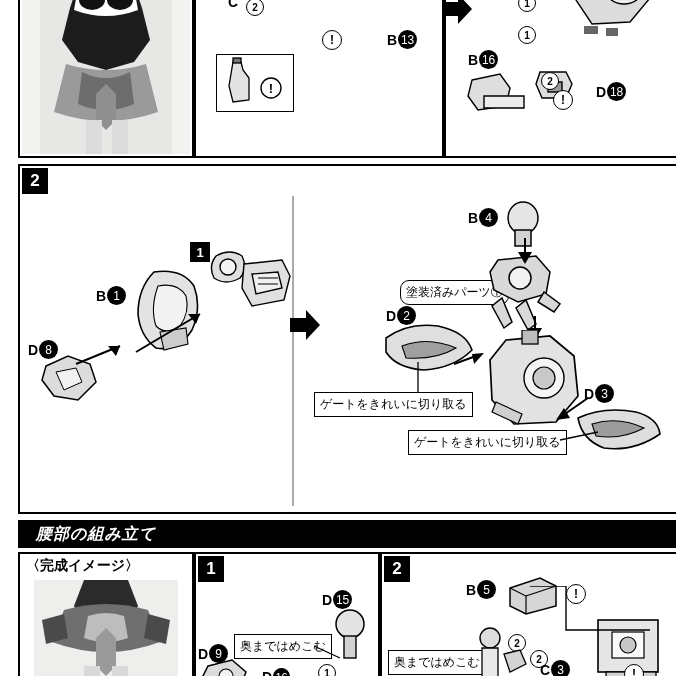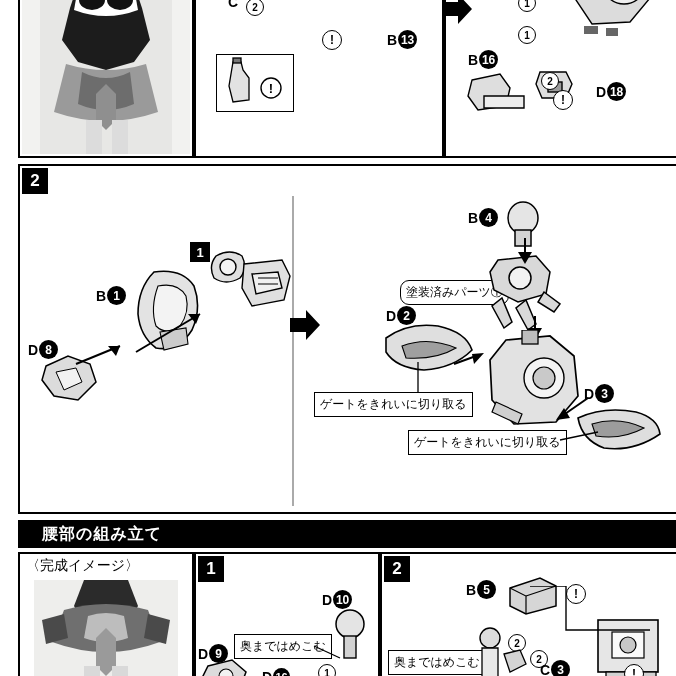--- a/index.html
+++ b/index.html
@@ -25,34 +25,34 @@
     display:flex;align-items:center;justify-content:center;
     box-sizing:border-box;
   }
 
   
   .sectionbar{
     position:absolute;background:#000;color:#fff;
     display:flex;align-items:center;
     font-weight:bold;box-sizing:border-box;
   }
-  .sectionbar span{padding-left:24px;letter-spacing:1px;}
+  .sectionbar span{padding-left:18px;letter-spacing:1px;font-style:italic;}
 
   
   .partlabel{
     position:absolute;
     font-weight:bold;
     white-space:nowrap;
     display:flex;align-items:center;gap:1px;
   }
   .partlabel .letter{font-size:14px;}
   .circnum{
     display:inline-flex;align-items:center;justify-content:center;
     background:#000;color:#fff;border-radius:50%;
-    font-weight:bold;
+    font-weight:normal;
   }
   .circnum.md{width:17px;height:17px;font-size:11px;}
   .circnum.lg{width:19px;height:19px;font-size:12px;}
 
   
   .excl{
     position:absolute;
     width:18px;height:18px;border:1.6px solid #000;border-radius:50%;
     display:flex;align-items:center;justify-content:center;
     font-weight:bold;font-size:12px;background:#fff;
@@ -75,21 +75,21 @@
   }
   .callout.rounded{border-radius:9px;}
 
   
   .bigarrow{position:absolute;}
 
   
   .art{position:absolute;overflow:hidden;}
   .art svg{display:block;}
 
-  .cap{position:absolute;font-size:14px;font-weight:normal;white-space:nowrap;}
+  .cap{position:absolute;font-size:14px;font-weight:bold;white-space:nowrap;}
 </style>
 </head>
 <body>
 
 <div class="page">
 
   <div class="box" style="left:18px;top:-60px;width:176px;height:218px;"></div>
 
   <div class="art" style="left:22px;top:-56px;width:168px;height:210px;">
     <svg width="168" height="210" viewBox="0 0 168 210">
@@ -429,21 +429,21 @@
       <path d="M136 40 L114 34 L110 58 L132 64 Z" fill="#4a4a4a"></path>
     </svg>
   </div>
 
   <div class="stepnum" style="left:198px;top:556px;width:26px;height:26px;font-size:17px;">
     <span>1</span>
   </div>
 
   <div class="partlabel" style="left:322px;top:590px;">
     <span class="letter">D</span>
-    <span class="circnum lg">10</span>
+    <span class="circnum lg">15</span>
   </div>
 
   <div class="art" style="left:328px;top:608px;width:44px;height:56px;">
     <svg width="44" height="56" viewBox="0 0 44 56">
       <circle cx="22" cy="16" r="14" fill="#e4e4e4" stroke="#000" stroke-width="1.5"></circle>
       <rect x="16" y="28" width="12" height="22" fill="#d2d2d2" stroke="#000" stroke-width="1.4"></rect>
     </svg>
   </div>
 
   <div class="callout" style="left:234px;top:634px;">

